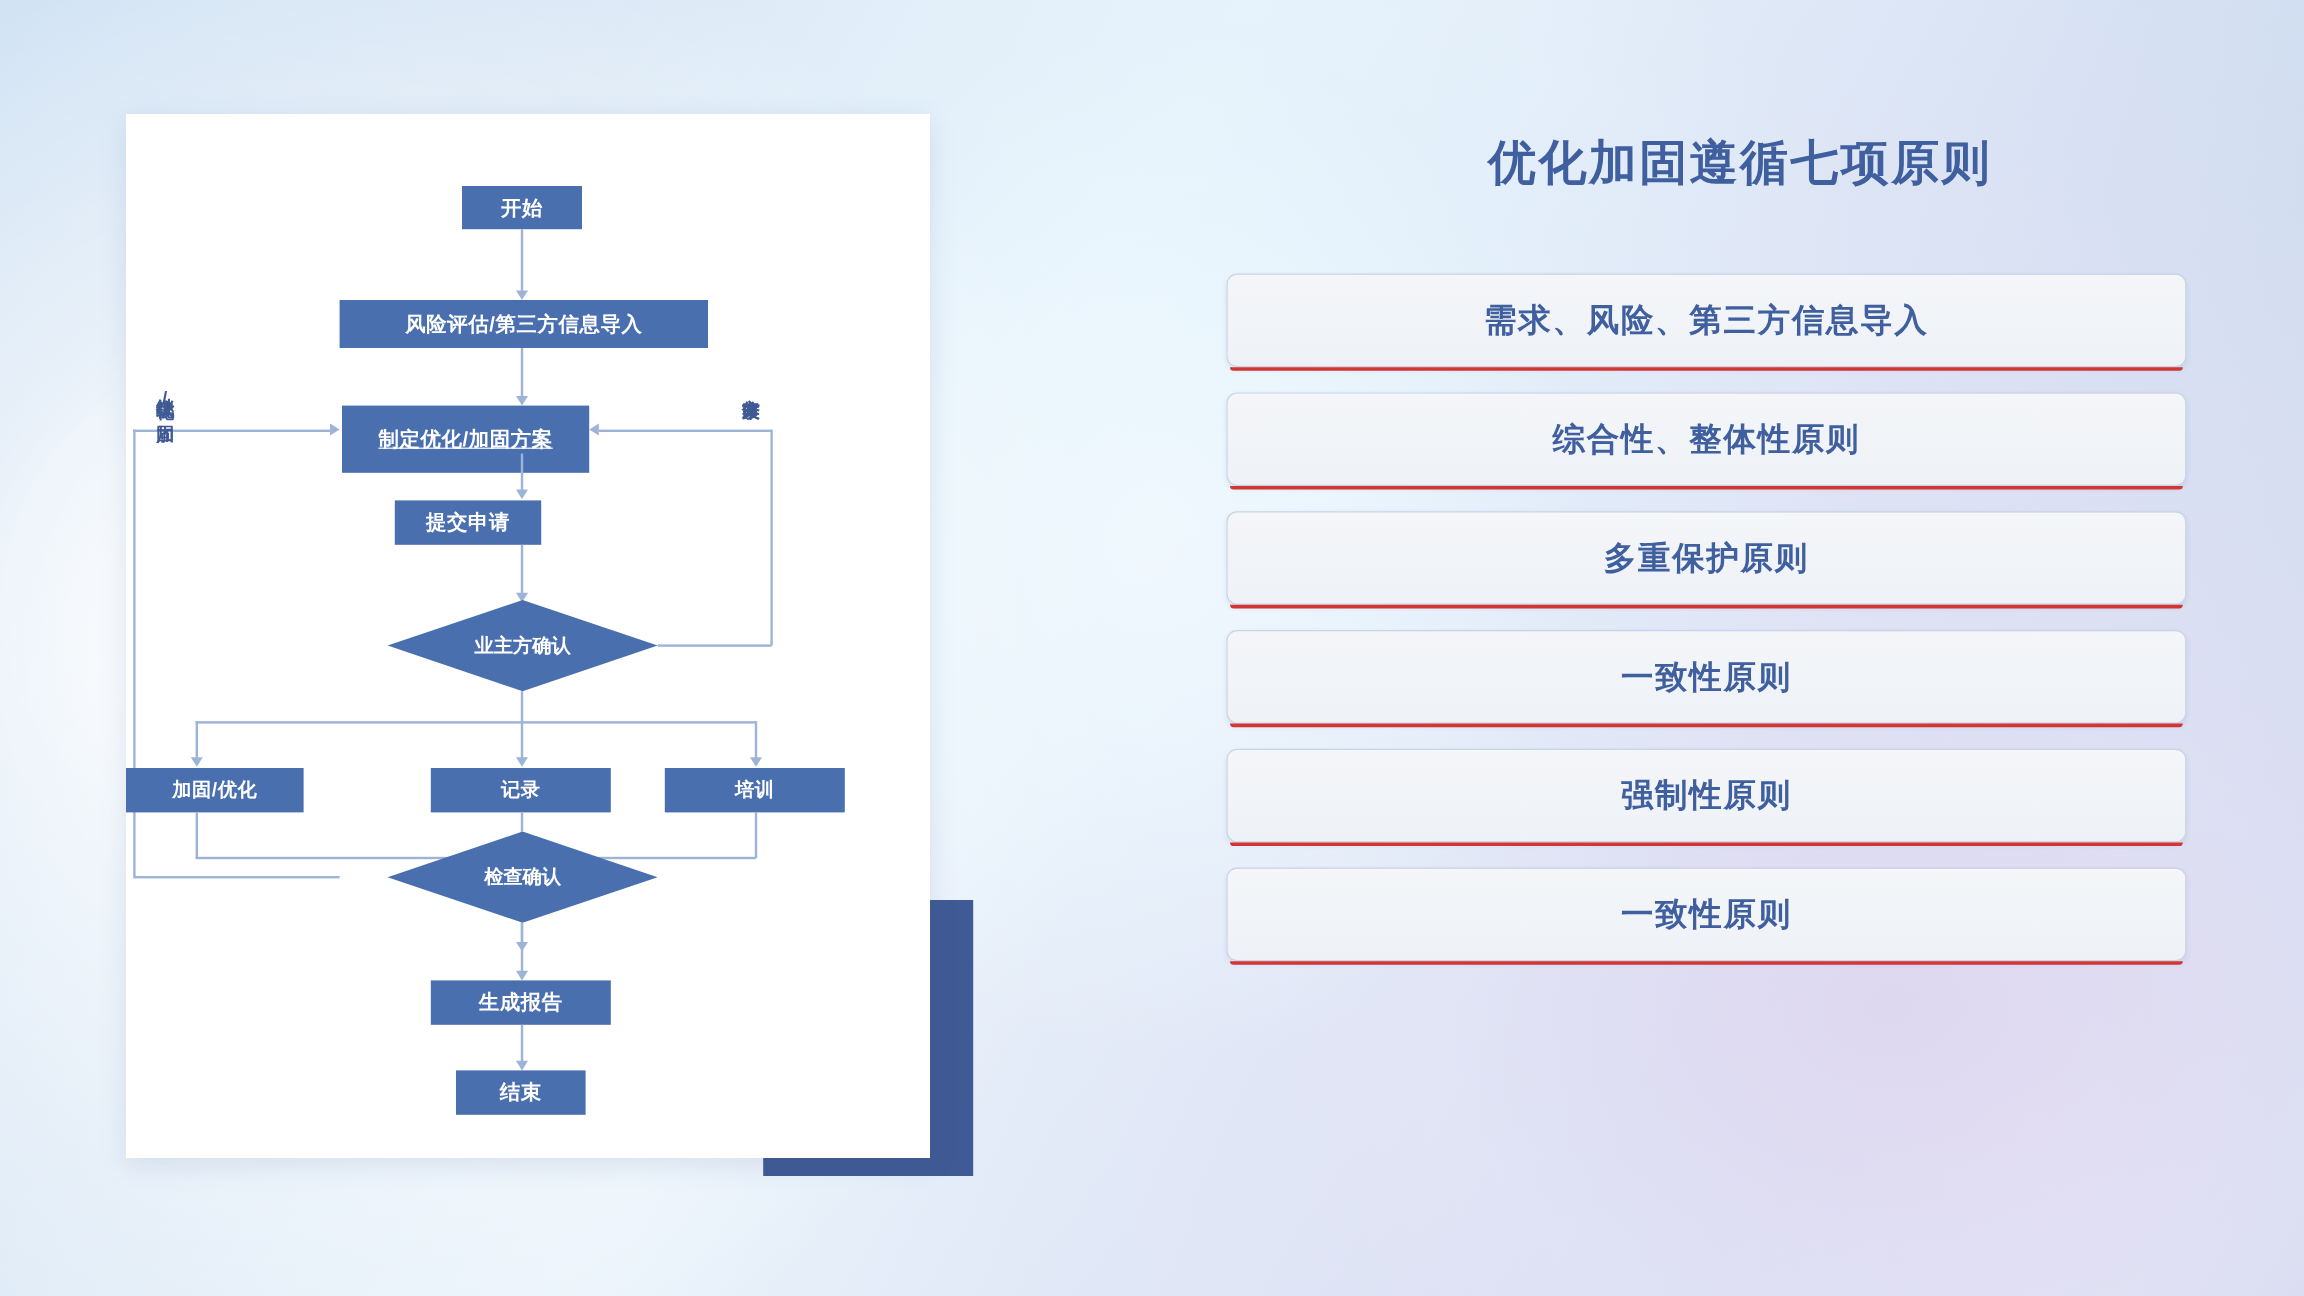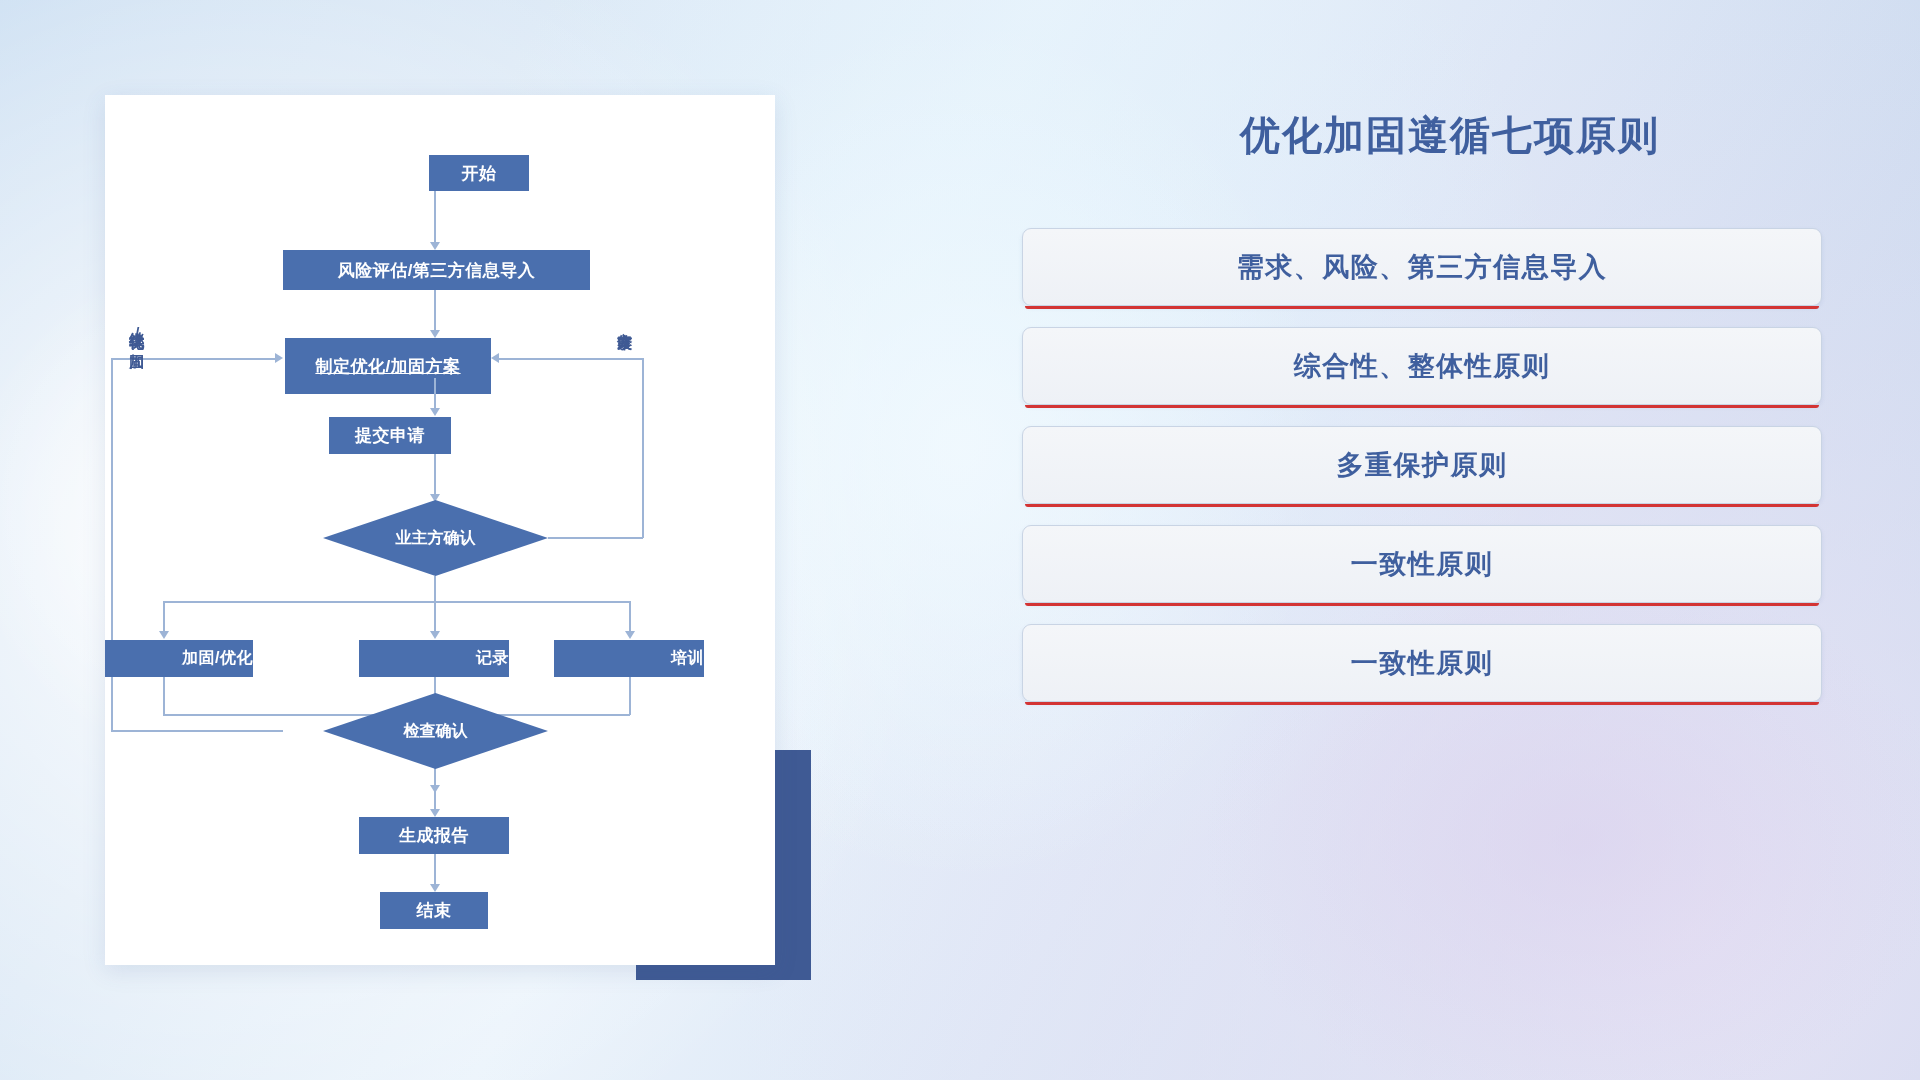--- a/index.html
+++ b/index.html
@@ -78,21 +78,21 @@
     background: #4a6fae;
     color: #ffffff;
     font-size: 17px;
     font-weight: bold;
     display: flex;
     align-items: center;
     justify-content: center;
     white-space: nowrap;
     letter-spacing: 0.5px;
   }
-  .node.small { font-size: 16px; justify-content: flex-end; }
+  .node.small { font-size: 16px; }
 
   
   .diamond {
     position: absolute;
     color: #ffffff;
     font-size: 16px;
     font-weight: bold;
     display: flex;
     align-items: center;
     justify-content: center;
@@ -205,21 +205,21 @@
 
   <div class="streak streak-1"></div>
   <div class="streak streak-2"></div>
   <div class="streak streak-3"></div>
 
   <div class="card-shadow"></div>
 
   <div class="flow-card">
     <div class="flow-inner">
 
-      <div class="node" style="left:280px; top:60px; width:100px; height:36px;margin-left:44px;">
+      <div class="node" style="left:280px; top:60px; width:100px; height:36px;">
         <span>开始</span>
       </div>
 
       <div class="ln lnv" style="left:329px; top:96px; height:53px;"></div>
       <div class="arrow-down" style="left:325px; top:147px;"></div>
 
       <div class="node" style="left:156px; top:155px; width:307px; height:40px;margin-left:22px;">
         <span>风险评估/第三方信息导入</span>
       </div>
 
@@ -316,17 +316,20 @@
     <div class="principle">
       <span>综合性、整体性原则</span>
     </div>
     <div class="principle">
       <span>多重保护原则</span>
     </div>
     <div class="principle">
       <span>一致性原则</span>
     </div>
     <div class="principle">
+      <span>强制性原则</span>
+    </div>
+    <div class="principle">
       <span>一致性原则</span>
     </div>
   </div>
 
 </div>
 
 </body></html>

